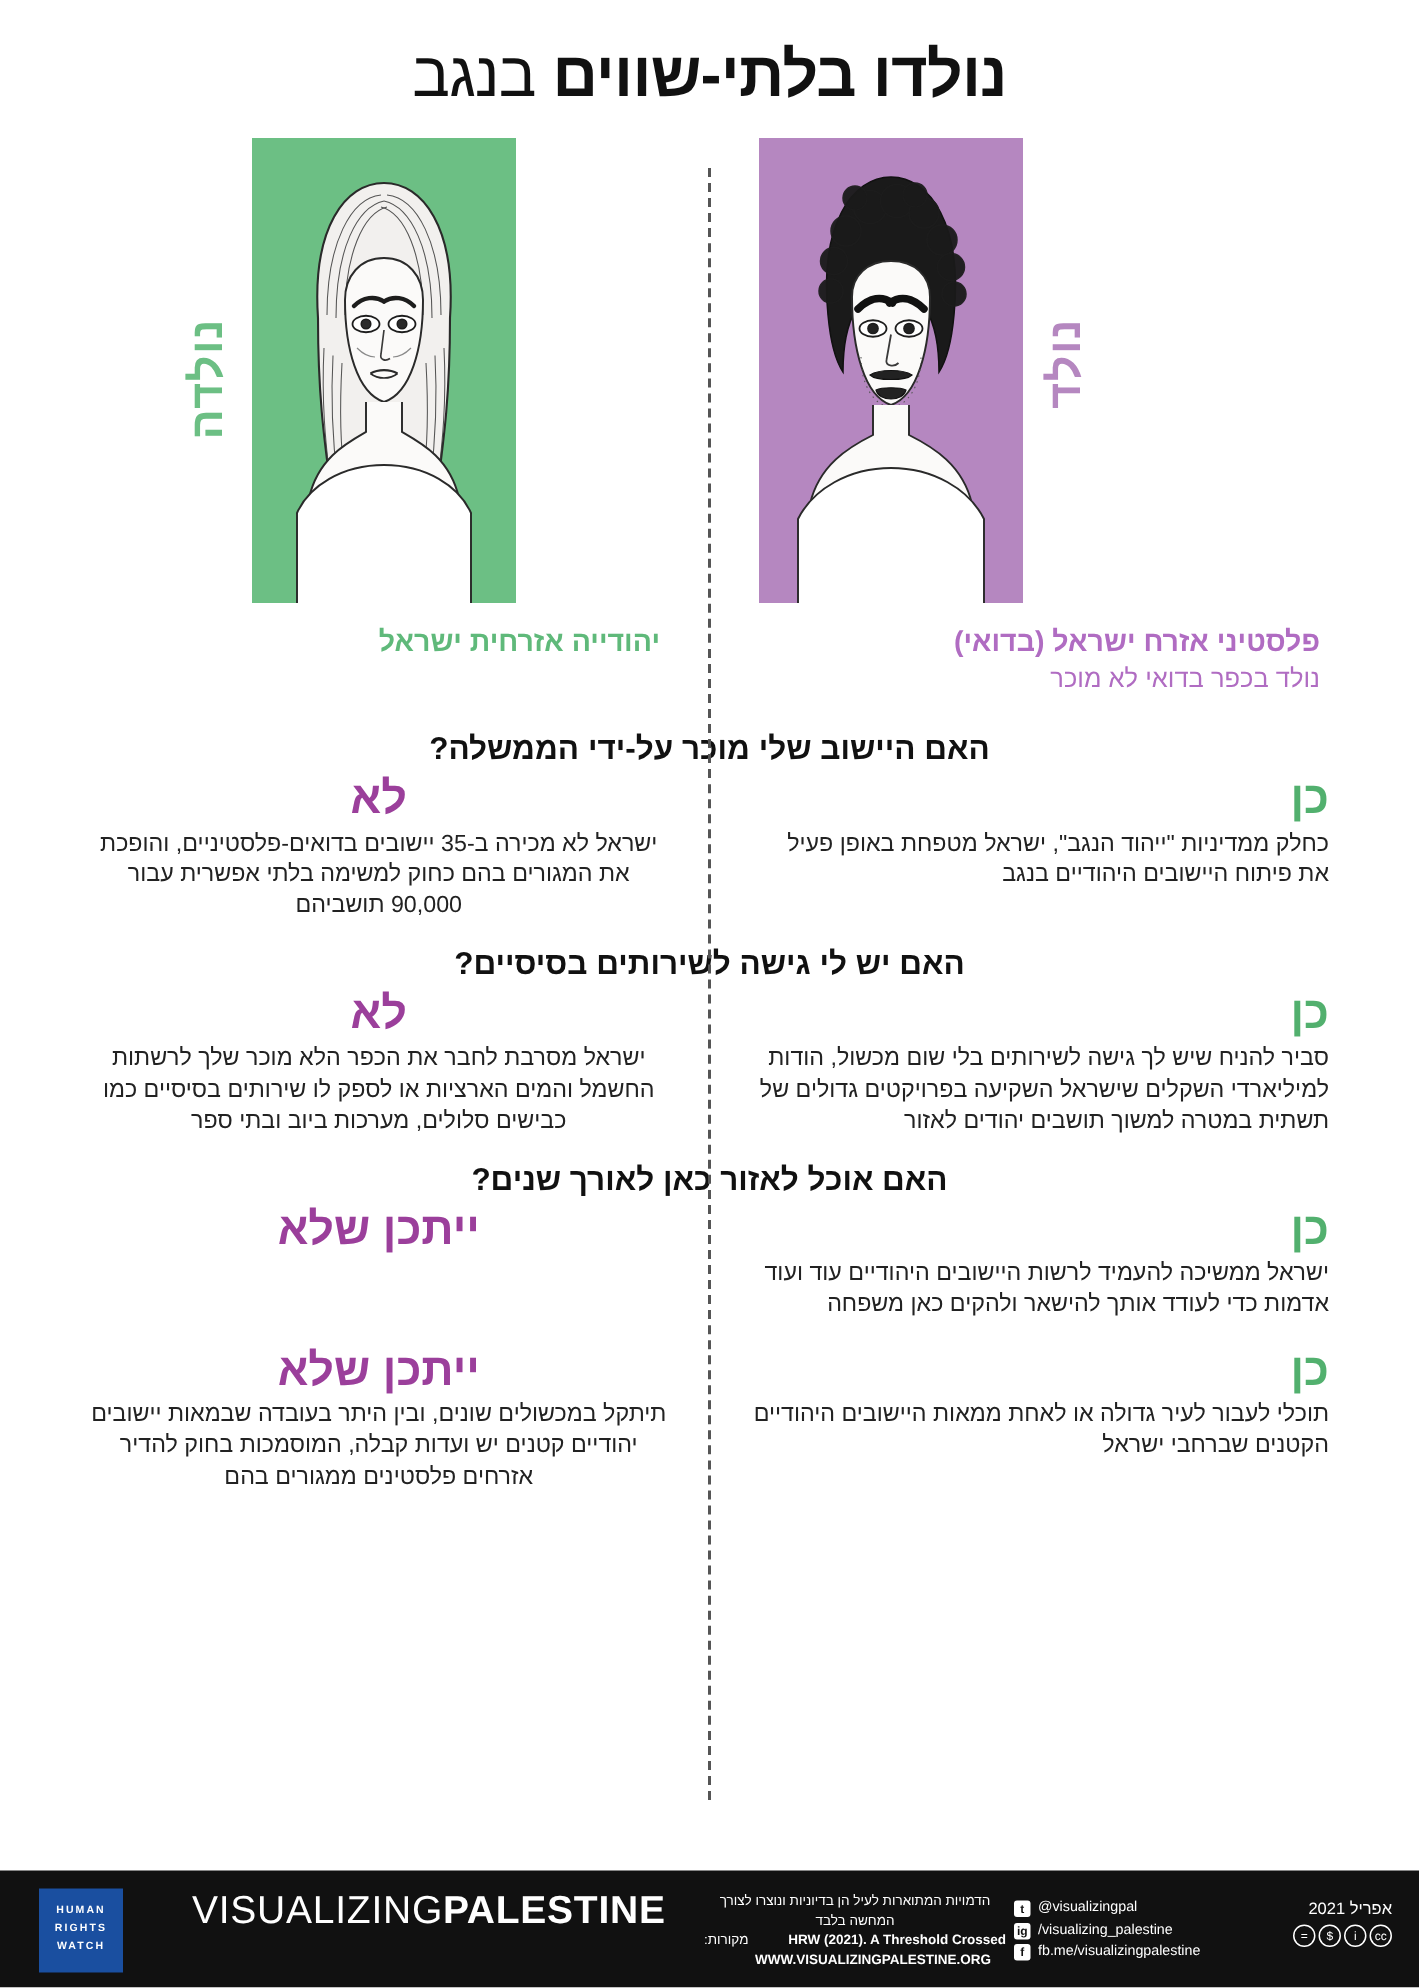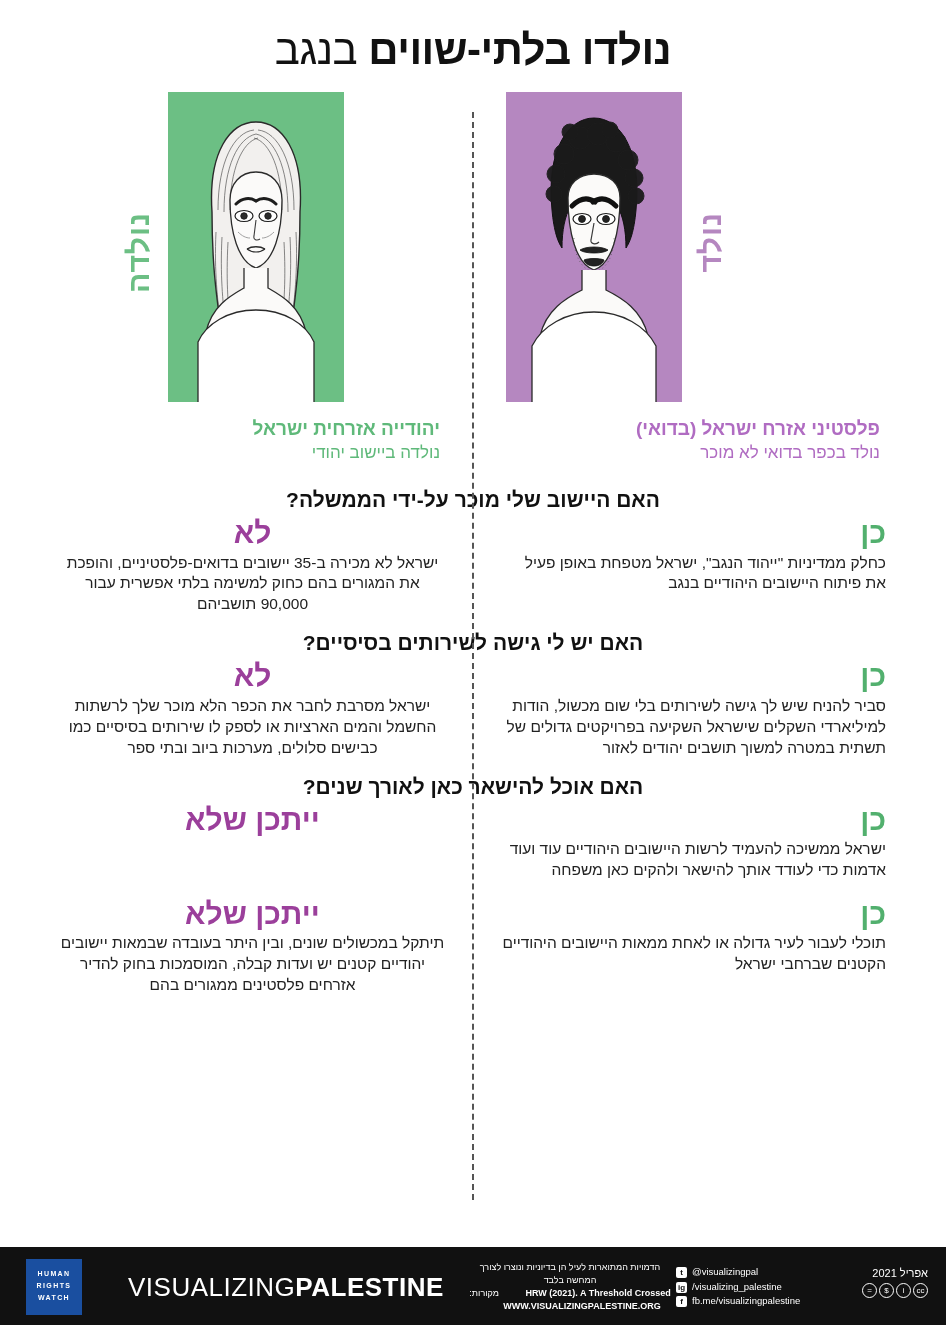--- a/index.html
+++ b/index.html
@@ -143,21 +143,21 @@
     font-size: 7px;
     line-height: 1.7;
     letter-spacing: 1.4px;
     text-align: center;
     padding-top: 9px;
     direction: ltr;
     font-weight: 700;
   }
   .vp-logo {
     position: absolute;
-    left: 128px; top: 25px;
+    left: 128px; top: 11px;
     font-size: 26px;
     letter-spacing: 0.5px;
     direction: ltr;
   }
   .vp-logo .light { font-weight: 400; }
   .vp-logo .bold  { font-weight: 700; }
 
   .credits {
     position: absolute;
     left: 455px; top: 14px;
@@ -295,21 +295,20 @@
         </g>
       </svg>
     </div>
     <div class="side-label purple">נולד</div>
   </div>
 </div>
 
 <div class="captions">
   <div class="cap left">
     <div class="name">יהודייה אזרחית ישראל</div>
-    <div class="sub">נולדה ביישוב יהודי</div>
   </div>
   <div class="cap right">
     <div class="name">פלסטיני אזרח ישראל (בדואי)</div>
     <div class="sub">נולד בכפר בדואי לא מוכר</div>
   </div>
 </div>
 
 <div class="vdivider"></div>
 
 <div class="qa-wrap">
@@ -336,21 +335,21 @@
         <div class="detail">סביר להניח שיש לך גישה לשירותים בלי שום מכשול, הודות למיליארדי השקלים שישראל השקיעה בפרויקטים גדולים של תשתית במטרה למשוך תושבים יהודים לאזור</div>
       </div>
       <div class="col pal">
         <div class="ans purple">לא</div>
         <div class="detail">ישראל מסרבת לחבר את הכפר הלא מוכר שלך לרשתות החשמל והמים הארציות או לספק לו שירותים בסיסיים כמו כבישים סלולים, מערכות ביוב ובתי ספר</div>
       </div>
     </div>
   </div>
 
   <div class="qa">
-    <div class="q">האם אוכל להישאר כאן לאורך שנים?</div>
+    <div class="q">האם אוכל לאזור כאן לאורך שנים?</div>
     <div class="answers">
       <div class="col isr">
         <div class="ans green">כן</div>
         <div class="detail">ישראל ממשיכה להעמיד לרשות היישובים היהודיים עוד ועוד אדמות כדי לעודד אותך להישאר ולהקים כאן משפחה</div>
       </div>
       <div class="col pal">
         <div class="ans purple">ייתכן שלא</div>
       </div>
     </div>
   </div>

